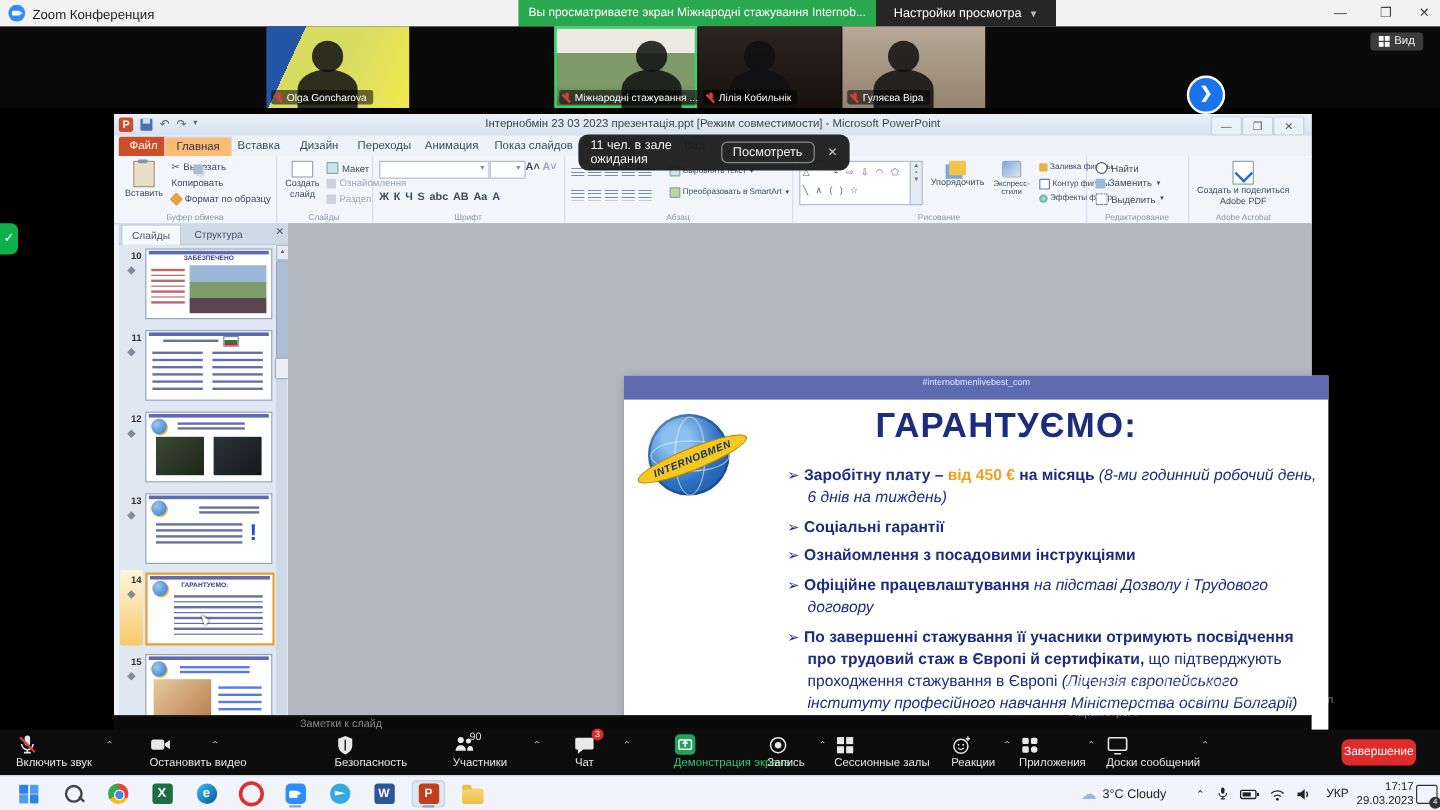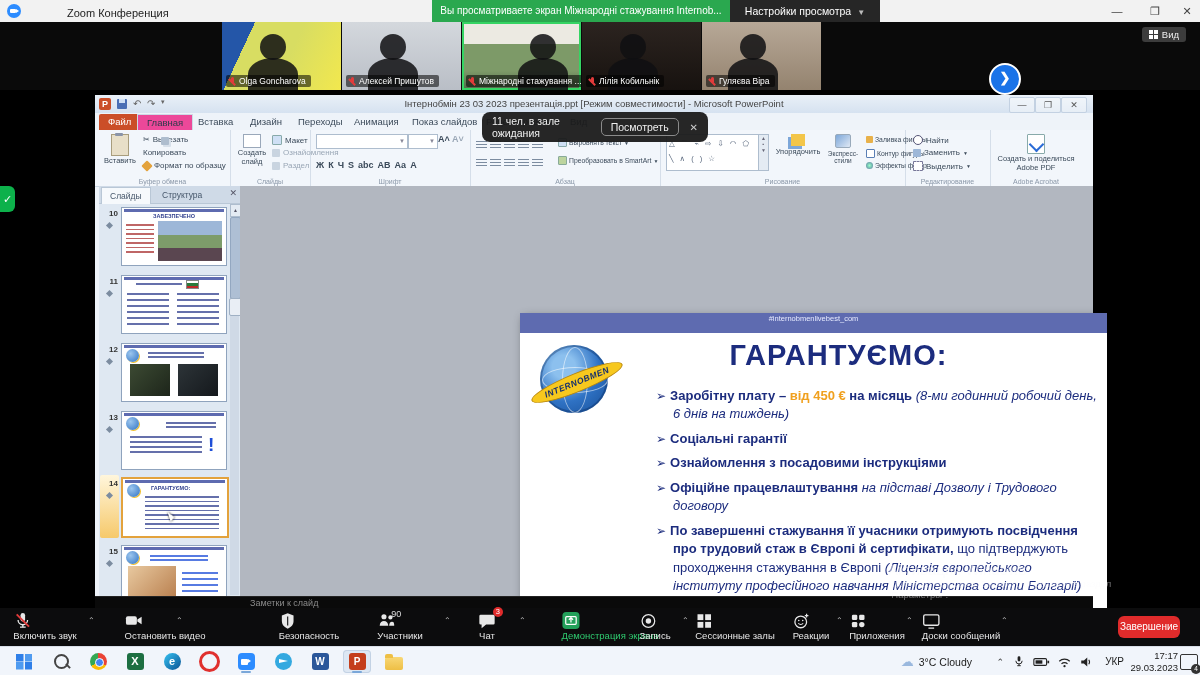--- a/index.html
+++ b/index.html
@@ -3,21 +3,21 @@
 <meta charset="utf-8">
 <style>
   html,body{margin:0;padding:0;width:1200px;height:675px;background:#000;overflow:hidden;
     font-family:"Liberation Sans",sans-serif;position:relative;}
   .abs{position:absolute;}
   
   #ztitle{left:0;top:0;width:1200px;height:22px;background:#f2f2f2;border-bottom:1px solid #ddd;}
   #zlogo{left:7px;top:4px;width:14px;height:14px;border-radius:50%;background:#2d8cff;}
   #zlogo:after{content:"";position:absolute;left:3px;top:5px;width:6px;height:4px;background:#fff;border-radius:1px;}
   #zlogo:before{content:"";position:absolute;left:9px;top:5px;border:2px solid transparent;border-left:3px solid #fff;}
-  #ztitle-text{left:27px;top:7px;font-size:11px;color:#222;margin-left:40px;}
+  #ztitle-text{left:27px;top:7px;font-size:11px;color:#222;}
   #share-banner{left:432px;top:0;width:298px;height:22px;background:#2aa84f;color:#fff;
     font-size:10px;line-height:22px;text-align:center;white-space:nowrap;overflow:hidden;}
   #view-settings{left:730px;top:0;width:150px;height:22px;background:#262626;color:#fff;
     font-size:10.5px;line-height:22px;text-align:center;}
   #view-settings .chev{font-size:8px;color:#bbb;margin-left:6px;}
   .wbtn{top:2px;width:30px;height:18px;text-align:center;font-size:11px;color:#444;line-height:18px;}
   
   #vstrip{left:0;top:22px;width:1200px;height:68px;background:#0a0a0a;}
   .ptile{position:absolute;top:0;height:68px;width:119px;overflow:hidden;background:#222;}
   .ptile.active{box-shadow:inset 0 0 0 2px #35d463;}
@@ -42,21 +42,21 @@
   .qat{top:3px;font-size:10px;color:#666;}
   #ppt-logo{left:4px;top:3px;width:12px;height:12px;background:#cb4e28;border-radius:2px;color:#fff;
     font-size:9px;font-weight:bold;text-align:center;line-height:12px;}
   #save-ic{left:22px;top:4px;width:10px;height:10px;background:#4a6fb5;border-radius:1px;}
   #save-ic:after{content:"";position:absolute;left:2px;top:0;width:6px;height:4px;background:#cfe0f5;}
   .pwbtn{top:2px;width:24px;height:14px;text-align:center;font-size:9px;color:#555;line-height:14px;background:rgba(255,255,255,.4);border:1px solid #c3d1e2;border-radius:2px;}
   
   #ppt-tabs{left:0;top:18px;width:998px;height:17px;background:#eef3f9;border-bottom:1px solid #cdd9e6;}
   .ptab{position:absolute;top:1px;height:16px;line-height:16px;font-size:9.5px;color:#3b4a5a;padding:0 9px;}
   .ptab.file{background:#cb4e28;color:#fff;border-radius:2px 2px 0 0;}
-  .ptab.active{background:#ec4899;border:1px solid #cdd9e6;border-bottom:none;color:#2b3a4a;}
+  .ptab.active{background:#fdba74;border:1px solid #cdd9e6;border-bottom:none;color:#2b3a4a;}
   
   #ribbon{left:0;top:35px;width:998px;height:56px;background:#f2f6fb;border-bottom:1px solid #c9d5e2;}
   .rgroup{position:absolute;top:0;height:56px;border-right:1px solid #d5dee9;}
   .glabel{position:absolute;left:0;right:0;bottom:1px;text-align:center;font-size:7px;color:#8a97a8;}
   .bigbtn{position:absolute;text-align:center;font-size:7.5px;color:#3b4a5a;line-height:1.15;}
   .srow{position:absolute;font-size:8px;color:#3b4a5a;white-space:nowrap;display:flex;align-items:center;gap:3px;}
   .mi{display:inline-block;width:8px;height:8px;border-radius:1px;}
   .paste-ic{width:16px;height:20px;margin:0 auto 1px;background:#e8dfc8;border:1px solid #a89d7d;position:relative;}
   .paste-ic:after{content:"";position:absolute;left:3px;top:-2px;width:8px;height:3px;background:#8a94a8;border-radius:1px;}
   .slide-ic{width:16px;height:12px;margin:0 auto 1px;background:#fff;border:1px solid #9aa8ba;}
@@ -168,30 +168,20 @@
 <div class="ptile" style="left: 222px; background: linear-gradient(115deg, rgb(36, 86, 168) 0px, rgb(36, 86, 168) 22%, rgb(216, 221, 98) 22%, rgb(216, 221, 98) 55%, rgb(242, 232, 78) 100%);">
       <div class="sil-head" style="left: 38px; top: 12px; width: 26px; height: 26px;"></div>
       <div class="sil-body" style="left: 26px; top: 36px; width: 50px; height: 32px;"></div>
       <div class="npill">
         <div class="mic-red">
           <i></i>
         </div>
         <span>Olga Goncharova</span>
       </div>
     </div>
-    <div class="ptile" style="left: 342px; background: linear-gradient(rgb(212, 216, 221), rgb(185, 190, 198));">
-      <div class="sil-head" style="left: 38px; top: 12px; width: 26px; height: 26px;"></div>
-      <div class="sil-body" style="left: 26px; top: 36px; width: 50px; height: 32px;"></div>
-      <div class="npill">
-        <div class="mic-red">
-          <i></i>
-        </div>
-        <span>Алексей Пришутов</span>
-      </div>
-    </div>
     <div class="ptile active" style="left: 462px; background: linear-gradient(rgb(236, 234, 226) 0px, rgb(236, 234, 226) 32%, rgb(125, 154, 104) 32%, rgb(125, 154, 104) 72%, rgb(81, 104, 74) 100%);">
       <div class="sil-head" style="left: 68px; top: 12px; width: 26px; height: 26px;"></div>
       <div class="sil-body" style="left: 56px; top: 36px; width: 50px; height: 32px;"></div>
       <div class="npill">
         <div class="mic-red">
           <i></i>
         </div>
         <span>Міжнародні стажування ...</span>
       </div>
     </div>

